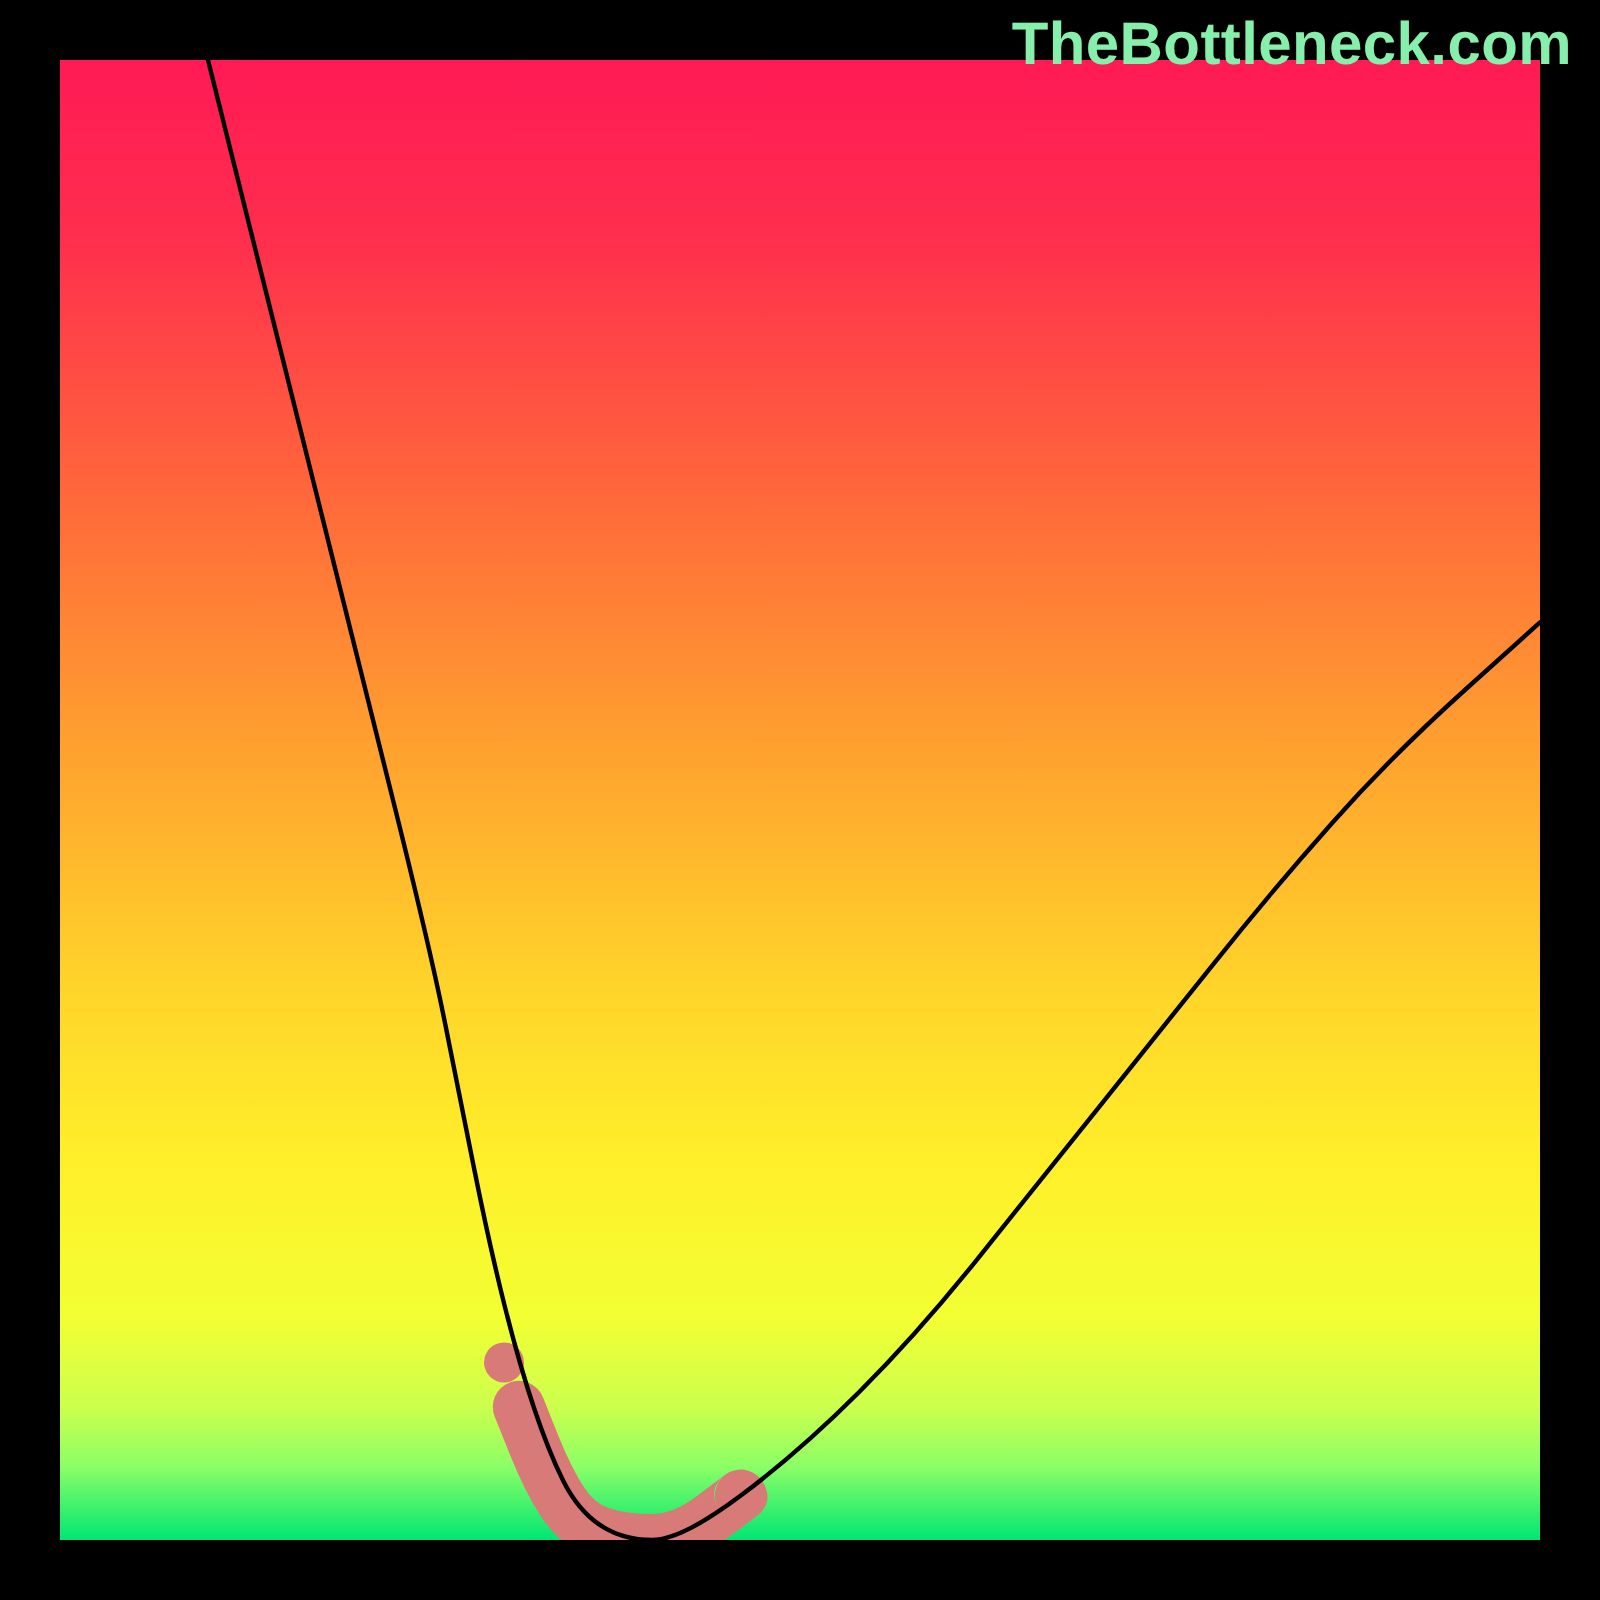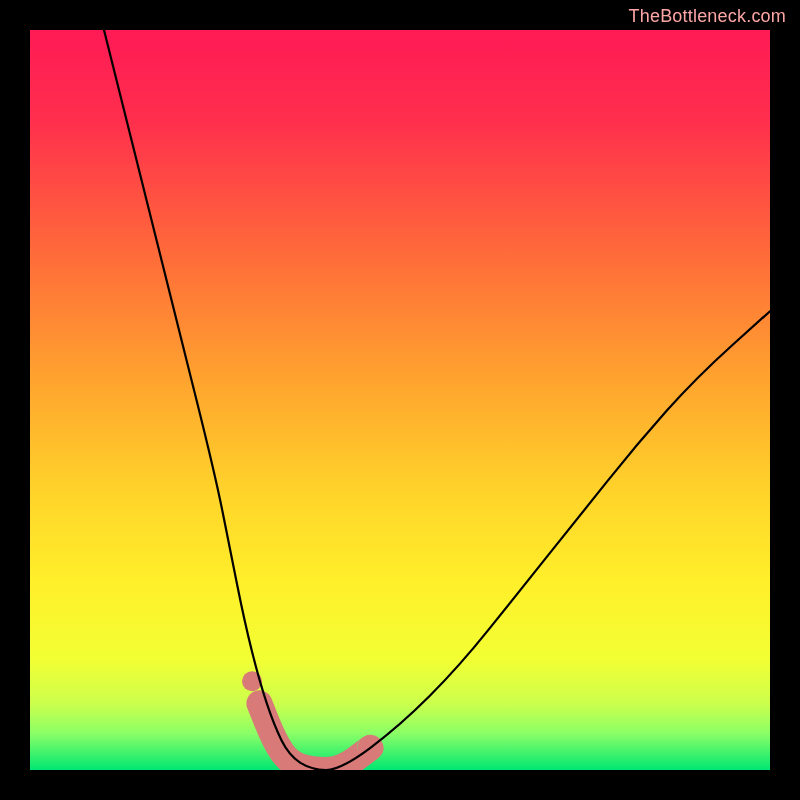--- a/index.html
+++ b/index.html
@@ -16,23 +16,23 @@
     left: 0;
     top: 0;
     width: 800px;
     height: 800px;
     background: #000;
   }
   .watermark {
     position: absolute;
     top: 6px;
     right: 14px;
-    color: #fca5a5;
-    font-size: 18px;
-    font-weight: 400;
+    color: #86efac;
+    font-size: 30px;
+    font-weight: 700;
     letter-spacing: 0.2px;
     z-index: 10;
     user-select: none;
   }
   svg.plot {
     position: absolute;
     left: 30px;
     top: 30px;
     width: 740px;
     height: 740px;

